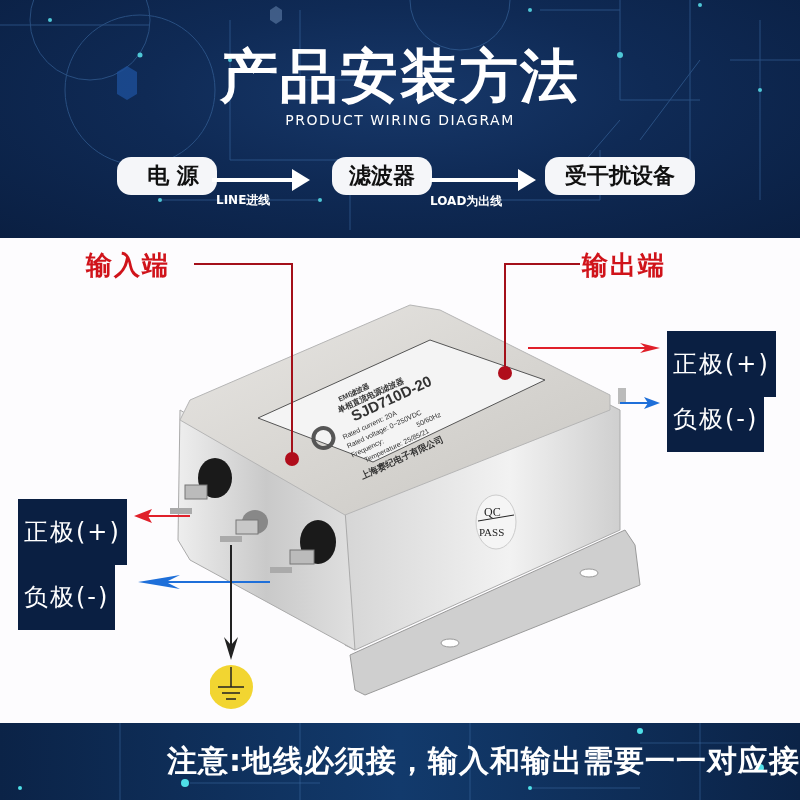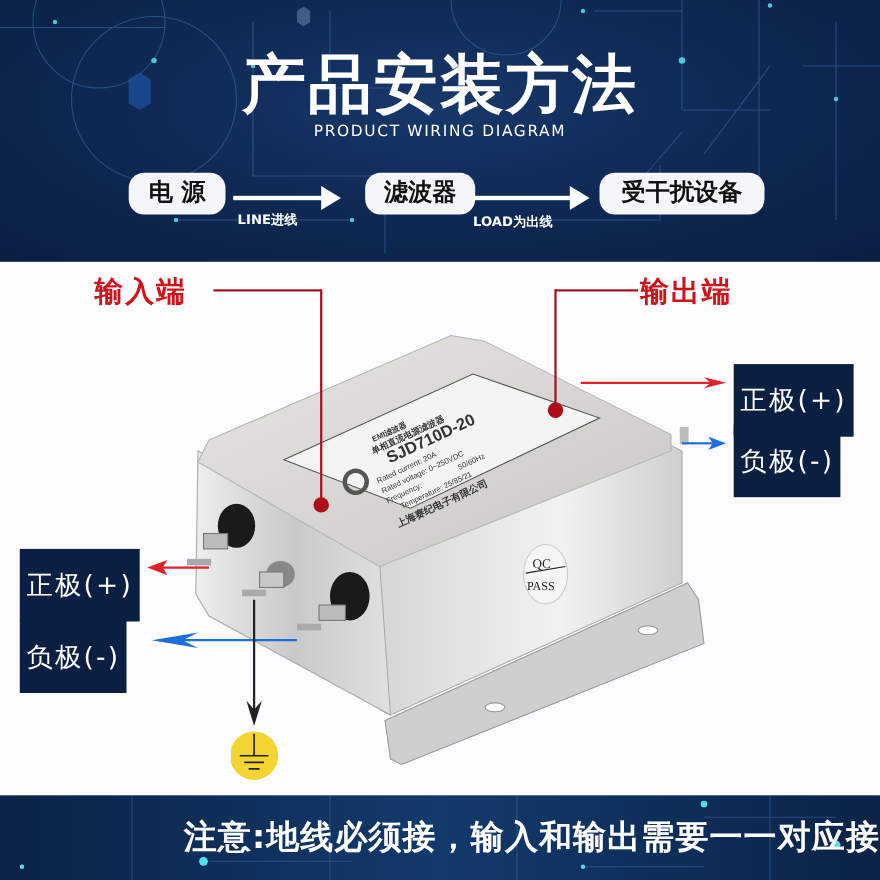--- a/index.html
+++ b/index.html
@@ -45,21 +45,21 @@
         <circle cx="530" cy="10" r="2"></circle>
         <circle cx="160" cy="200" r="2"></circle>
     </g>
     <polygon points="117,72 127,66 137,72 137,94 127,100 117,94" fill="#1d4f99" opacity="0.8"></polygon>
     <polygon points="270,10 276,6 282,10 282,20 276,24 270,20" fill="#5f7fa8" opacity="0.6"></polygon>
   </svg>
 
   <div id="title" class="abs">产品安装方法</div>
   <div id="subtitle" class="abs">PRODUCT WIRING DIAGRAM</div>
 
-  <div class="pill" style="left:117px;top:157px;width:88px;">电 源</div>
+  <div class="pill" style="left:117px;top:157px;width:88px;padding-left:12px;">电 源</div>
   <div class="flow-arrow" style="left:212px;top:178px;width:84px;"></div>
   <div class="flow-caption" style="left:216px;top:192px;">LINE进线</div>
 
   <div class="pill" style="left:320px;top:157px;width:100px;margin-left:12px;">滤波器</div>
   <div class="flow-arrow" style="left:430px;top:178px;width:92px;"></div>
   <div class="flow-caption" style="left:430px;top:193px;text-align:center;">LOAD为出线</div>
 
   <div class="pill" style="left:545px;top:157px;width:150px;">受干扰设备</div>
 </div>
 

